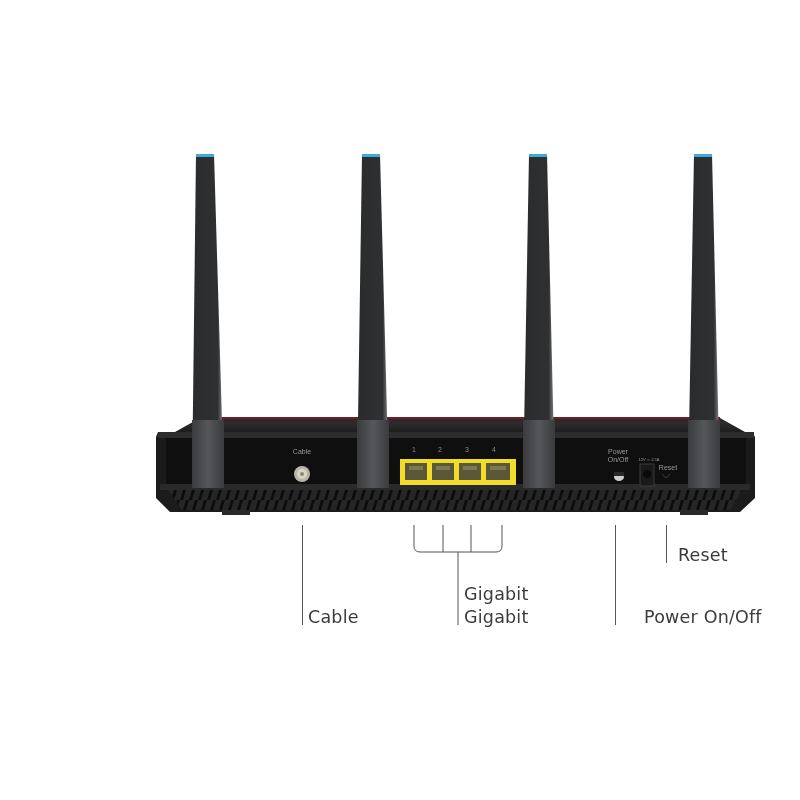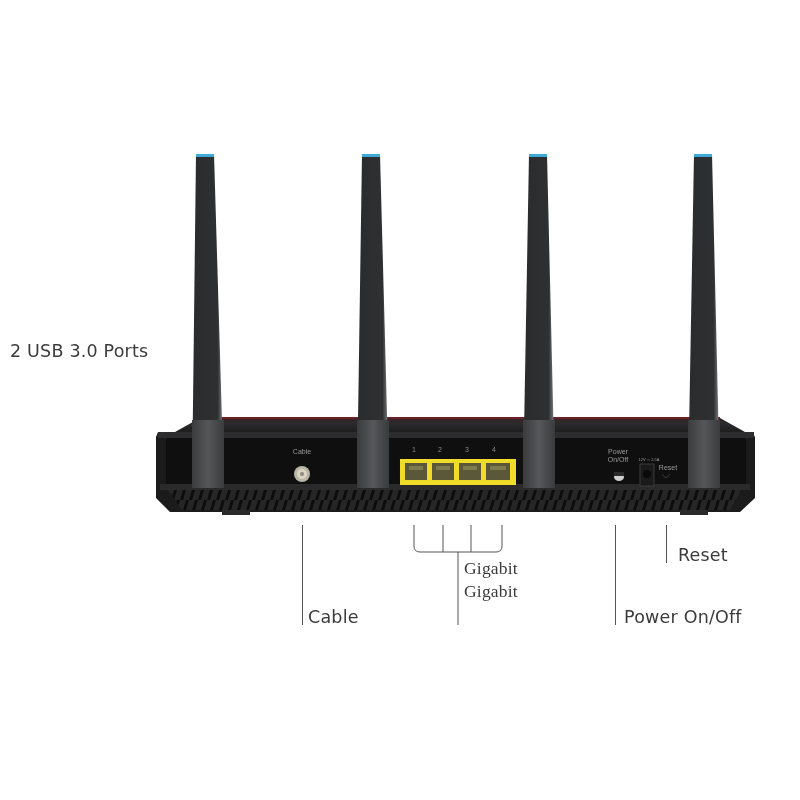--- a/index.html
+++ b/index.html
@@ -121,34 +121,33 @@
 <span class="port-num" style="left:465px;top:446px;">3</span>
 <span class="port-num" style="left:492px;top:446px;">4</span>
 <span class="tiny" style="left:600px;top:448px;width:36px;">
   <span>Power</span><br>
   <span>On/Off</span>
 </span>
 <span class="tiny" style="left:634px;top:456px;width:30px;font-size:4px;">12V ⎓ 2.5A</span>
 <span class="tiny" style="left:654px;top:464px;width:28px;">Reset</span>
 
 <div class="label" style="left:10px;top:340px;">
-  <div>2 USB 3.0 Ports</div>
 </div>
 
 <div class="lead" style="left:302px;top:525px;height:100px;"></div>
 <div class="label" style="left:308px;top:606px;">Cable</div>
 
 <svg class="abs" style="left:410px;top:520px;" width="100" height="110" viewBox="0 0 100 110">
   <path d="M4 5 L4 26 Q4 32 10 32 L86 32 Q92 32 92 26 L92 5" stroke="#555" stroke-width="1" fill="none"></path>
   <line x1="33" y1="5" x2="33" y2="32" stroke="#555" stroke-width="1"></line>
   <line x1="61" y1="5" x2="61" y2="32" stroke="#555" stroke-width="1"></line>
   <line x1="48" y1="32" x2="48" y2="105" stroke="#555" stroke-width="1"></line>
 </svg>
-<div class="label" style="left:464px;top:557px;font-family:Liberation Serif, serif;">
+<div class="label" style="left:464px;top:583px;">
   <div>Gigabit</div>
   <div>Gigabit</div>
 </div>
 
 <div class="lead" style="left:615px;top:525px;height:100px;"></div>
-<div class="label" style="left:624px;top:606px;">Power On/Off</div>
+<div class="label" style="left:644px;top:606px;">Power On/Off</div>
 
 <div class="lead" style="left:666px;top:525px;height:38px;"></div>
 <div class="label" style="left:678px;top:544px;">Reset</div>
 
 </body></html>

